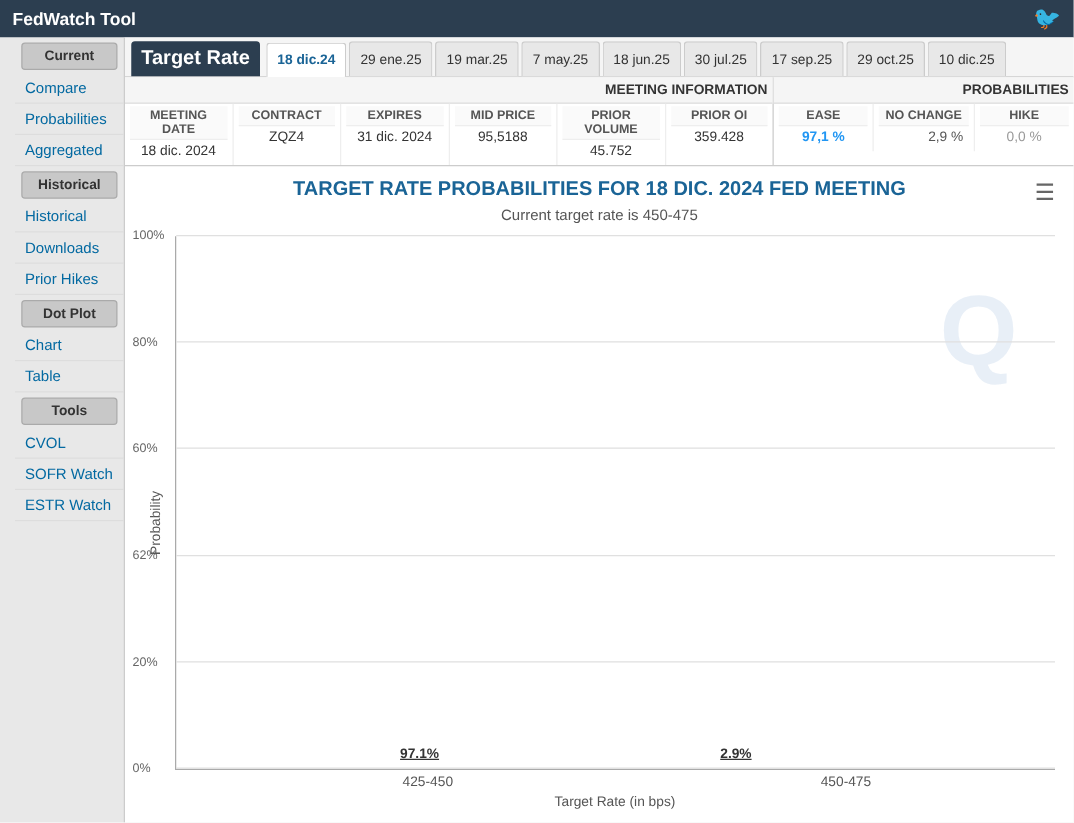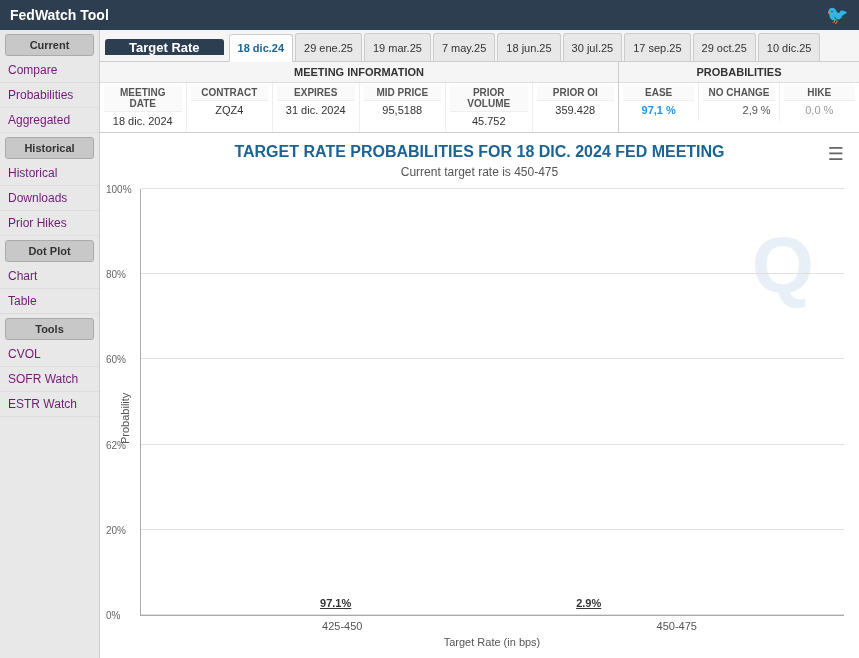--- a/index.html
+++ b/index.html
@@ -22,40 +22,41 @@
     #main-layout { display: flex; height: calc(658px - 30px); }
 
     
     #sidebar {
       width: 100px;
       background: #e8e8e8;
       border-right: 1px solid #ccc;
       display: flex;
       flex-direction: column;
       flex-shrink: 0;
+      padding-left: 12px;
     }
 
     .sidebar-section-btn {
       background: #c8c8c8;
       border: 1px solid #aaa;
       border-radius: 3px;
       margin: 4px 5px 2px 5px;
       padding: 4px 6px;
       font-size: 11px;
       font-weight: bold;
       cursor: pointer;
       text-align: center;
       color: #333;
     }
 
     .sidebar-item {
       padding: 5px 8px;
       font-size: 12px;
       cursor: pointer;
-      color: #701a75;
+      color: #0369a1;
       border-bottom: 1px solid #ddd;
     }
 
     
     #content {
       flex: 1;
       display: flex;
       flex-direction: column;
       background: white;
       overflow: hidden;
@@ -66,26 +67,26 @@
       display: flex;
       align-items: center;
       background: #f5f5f5;
       border-bottom: 1px solid #ccc;
       padding: 3px 5px 0 5px;
       flex-shrink: 0;
     }
     .target-rate-label {
       background: #2c3e50;
       color: white;
-      padding: 5px 24px;
-      font-size: 13px;
+      padding: 5px 8px;
+      font-size: 16px;
       font-weight: bold;
       border-radius: 3px 3px 0 0;
       margin-right: 5px;
-      height: 16px;
+      height: 28px;
       display: flex;
       align-items: center;
     }
     .tab {
       padding: 5px 8px;
       font-size: 11px;
       cursor: pointer;
       border: 1px solid #ccc;
       border-bottom: none;
       background: #e8e8e8;
@@ -112,21 +113,21 @@
       background: white;
     }
     #meeting-info-table {
       flex: 1;
       border-right: 1px solid #ccc;
     }
     #probabilities-table {
       width: 240px;
     }
     .info-header {
-      text-align: center;
+      text-align: right;
       padding: 4px;
       font-size: 11px;
       font-weight: bold;
       background: #f5f5f5;
       border-bottom: 1px solid #ddd;
       color: #333;
     }
     .info-cols {
       display: flex;
     }

